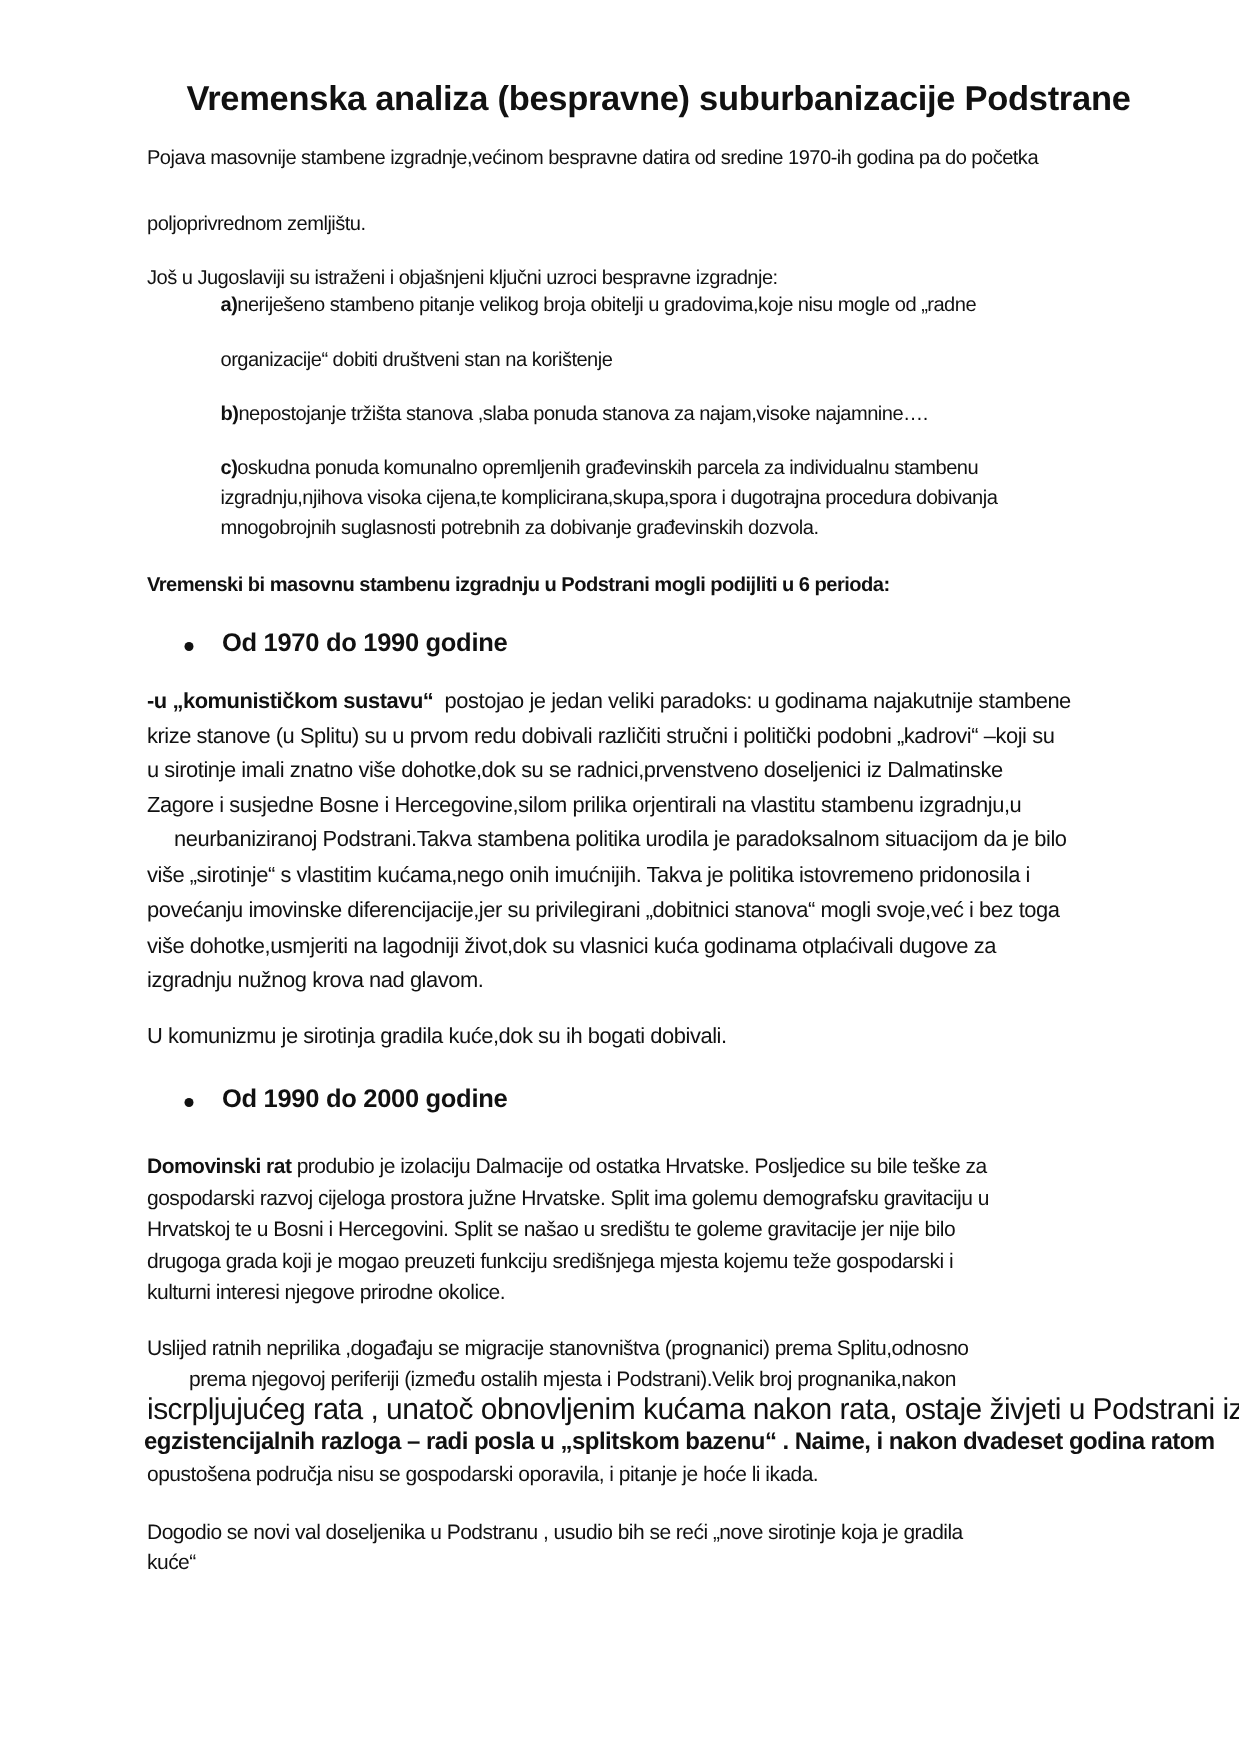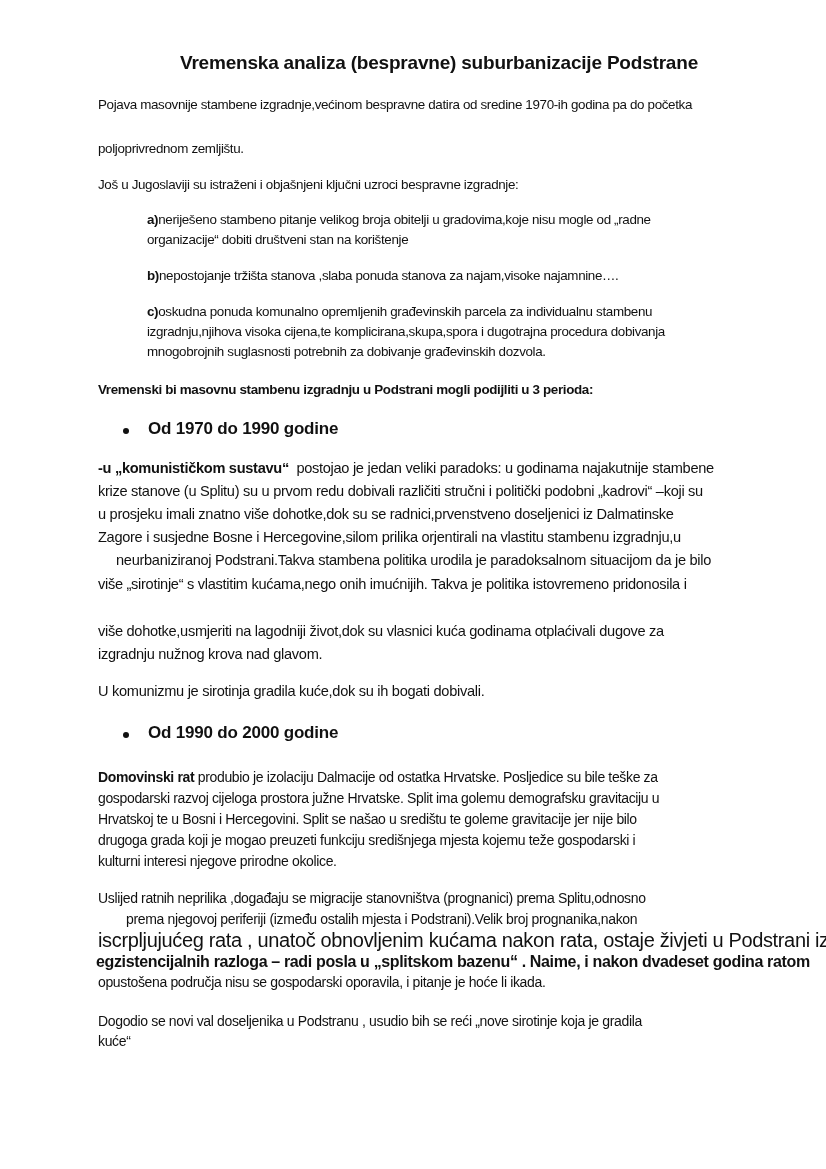--- a/index.html
+++ b/index.html
@@ -1,66 +1,67 @@
 <!DOCTYPE html>
 <html><head>
 <meta charset="utf-8">
 <style>
   html, body { margin:0; padding:0; background:#ffffff; }
   body { width:826px; height:1169px; position:relative; overflow:hidden;
          font-family:"Liberation Sans", sans-serif; color:#111; }
   .page { position:absolute; left:0; top:0; width:826px; height:1169px; background:#fff; }
   .title { position:absolute; left:0; width:826px; top:52px; text-align:center;
-           font-size:19px; font-weight:bold; padding-left:52px; box-sizing:border-box; letter-spacing:-0.2px; }
+           font-size:23px; font-weight:bold; padding-left:52px; box-sizing:border-box; letter-spacing:-0.2px; }
   .ln { position:absolute; white-space:nowrap; font-size:13.4px; letter-spacing:-0.35px; line-height:17px; }
   .ln.big { font-size:14.6px; letter-spacing:-0.3px; }
   .b { font-weight:bold; }
   .bullet-head { position:absolute; font-size:17px; font-weight:bold; letter-spacing:-0.2px; white-space:nowrap; }
   .bullet-dot { position:absolute; width:6px; height:6px; border-radius:50%; background:#111; }
 </style>
 </head>
 <body>
 
 <div class="page">
 
   <div class="title">Vremenska analiza (bespravne) suburbanizacije Podstrane</div>
 
   <div class="ln" style="left:98px; top:96px;">Pojava masovnije stambene izgradnje,većinom bespravne datira od sredine 1970-ih godina pa do početka</div>
   <div class="ln" style="left:98px; top:140px;">poljoprivrednom zemljištu.</div>
 
   <div class="ln" style="left:98px; top:176px;">Još u Jugoslaviji su istraženi i objašnjeni ključni uzroci bespravne izgradnje:</div>
 
-  <div class="ln" style="left:147px; top:211px;text-align:center;">
+  <div class="ln" style="left:147px; top:194px;text-align:center;">
     <span class="b">a)</span><span>neriješeno stambeno pitanje velikog broja obitelji u gradovima,koje nisu mogle od „radne</span>
   </div>
   <div class="ln" style="left:147px; top:231px;">organizacije“  dobiti društveni stan na korištenje</div>
 
   <div class="ln" style="left:147px; top:267px;">
     <span class="b">b)</span><span>nepostojanje tržišta stanova ,slaba ponuda stanova za najam,visoke najamnine….</span>
   </div>
 
   <div class="ln" style="left:147px; top:303px;">
     <span class="b">c)</span><span>oskudna ponuda komunalno opremljenih građevinskih parcela za individualnu stambenu</span>
   </div>
   <div class="ln" style="left:147px; top:323px;">izgradnju,njihova visoka cijena,te komplicirana,skupa,spora i dugotrajna procedura dobivanja</div>
   <div class="ln" style="left:147px; top:343px;">mnogobrojnih suglasnosti potrebnih za dobivanje građevinskih dozvola.</div>
 
-  <div class="ln b" style="left:98px; top:381px;">Vremenski bi masovnu stambenu izgradnju u  Podstrani  mogli podijliti  u 3  perioda:</div>
+  <div class="ln b" style="left:98px; top:381px;">Vremenski bi masovnu stambenu izgradnju u  Podstrani  mogli podijliti  u 6  perioda:</div>
 
   <div class="bullet-dot" style="left:123px; top:428px;"></div>
   <div class="bullet-head" style="left:148px; top:419px;">Od 1970 do 1990 godine</div>
 
   <div class="ln big" style="left:98px; top:460px;">
     <span class="b">-u „</span><span class="b">komunističkom sustavu“</span><span style="white-space:pre;">  postojao je jedan veliki paradoks: u godinama najakutnije stambene</span>
   </div>
   <div class="ln big" style="left:98px; top:483px;">krize stanove (u Splitu) su u prvom redu dobivali različiti stručni i politički podobni „kadrovi“ –koji su</div>
-  <div class="ln big" style="left:98px; top:506px;">u prosjeku imali znatno više dohotke,dok su se radnici,prvenstveno doseljenici iz Dalmatinske</div>
+  <div class="ln big" style="left:98px; top:506px;">u sirotinje imali znatno više dohotke,dok su se radnici,prvenstveno doseljenici iz Dalmatinske</div>
   <div class="ln big" style="left:98px; top:529px;">Zagore i susjedne Bosne i Hercegovine,silom prilika orjentirali na vlastitu stambenu izgradnju,u</div>
   <div class="ln big" style="left:116px; top:552px;">neurbaniziranoj Podstrani.Takva stambena politika urodila je paradoksalnom situacijom da je bilo</div>
   <div class="ln big" style="left:98px; top:576px;">više „sirotinje“ s vlastitim kućama,nego onih imućnijih. Takva je politika istovremeno pridonosila i</div>
+  <div class="ln big" style="left:98px; top:599px;">povećanju imovinske diferencijacije,jer su privilegirani „dobitnici stanova“ mogli svoje,već i bez toga</div>
   <div class="ln big" style="left:98px; top:623px;">više dohotke,usmjeriti na lagodniji život,dok su vlasnici kuća godinama otplaćivali dugove za</div>
   <div class="ln big" style="left:98px; top:646px;">izgradnju nužnog krova nad glavom.</div>
 
   <div class="ln big" style="left:98px; top:683px;">U komunizmu je sirotinja gradila kuće,dok su ih bogati dobivali.</div>
 
   <div class="bullet-dot" style="left:123px; top:732px;"></div>
   <div class="bullet-head" style="left:148px; top:723px;">Od 1990 do  2000 godine</div>
 
   <div class="ln" style="left:98px; top:769px; font-size:14px;">
     <span class="b">Domovinski rat</span><span style="white-space:pre;text-align:center;"> produbio je izolaciju Dalmacije od ostatka Hrvatske. Posljedice su bile teške za</span>

